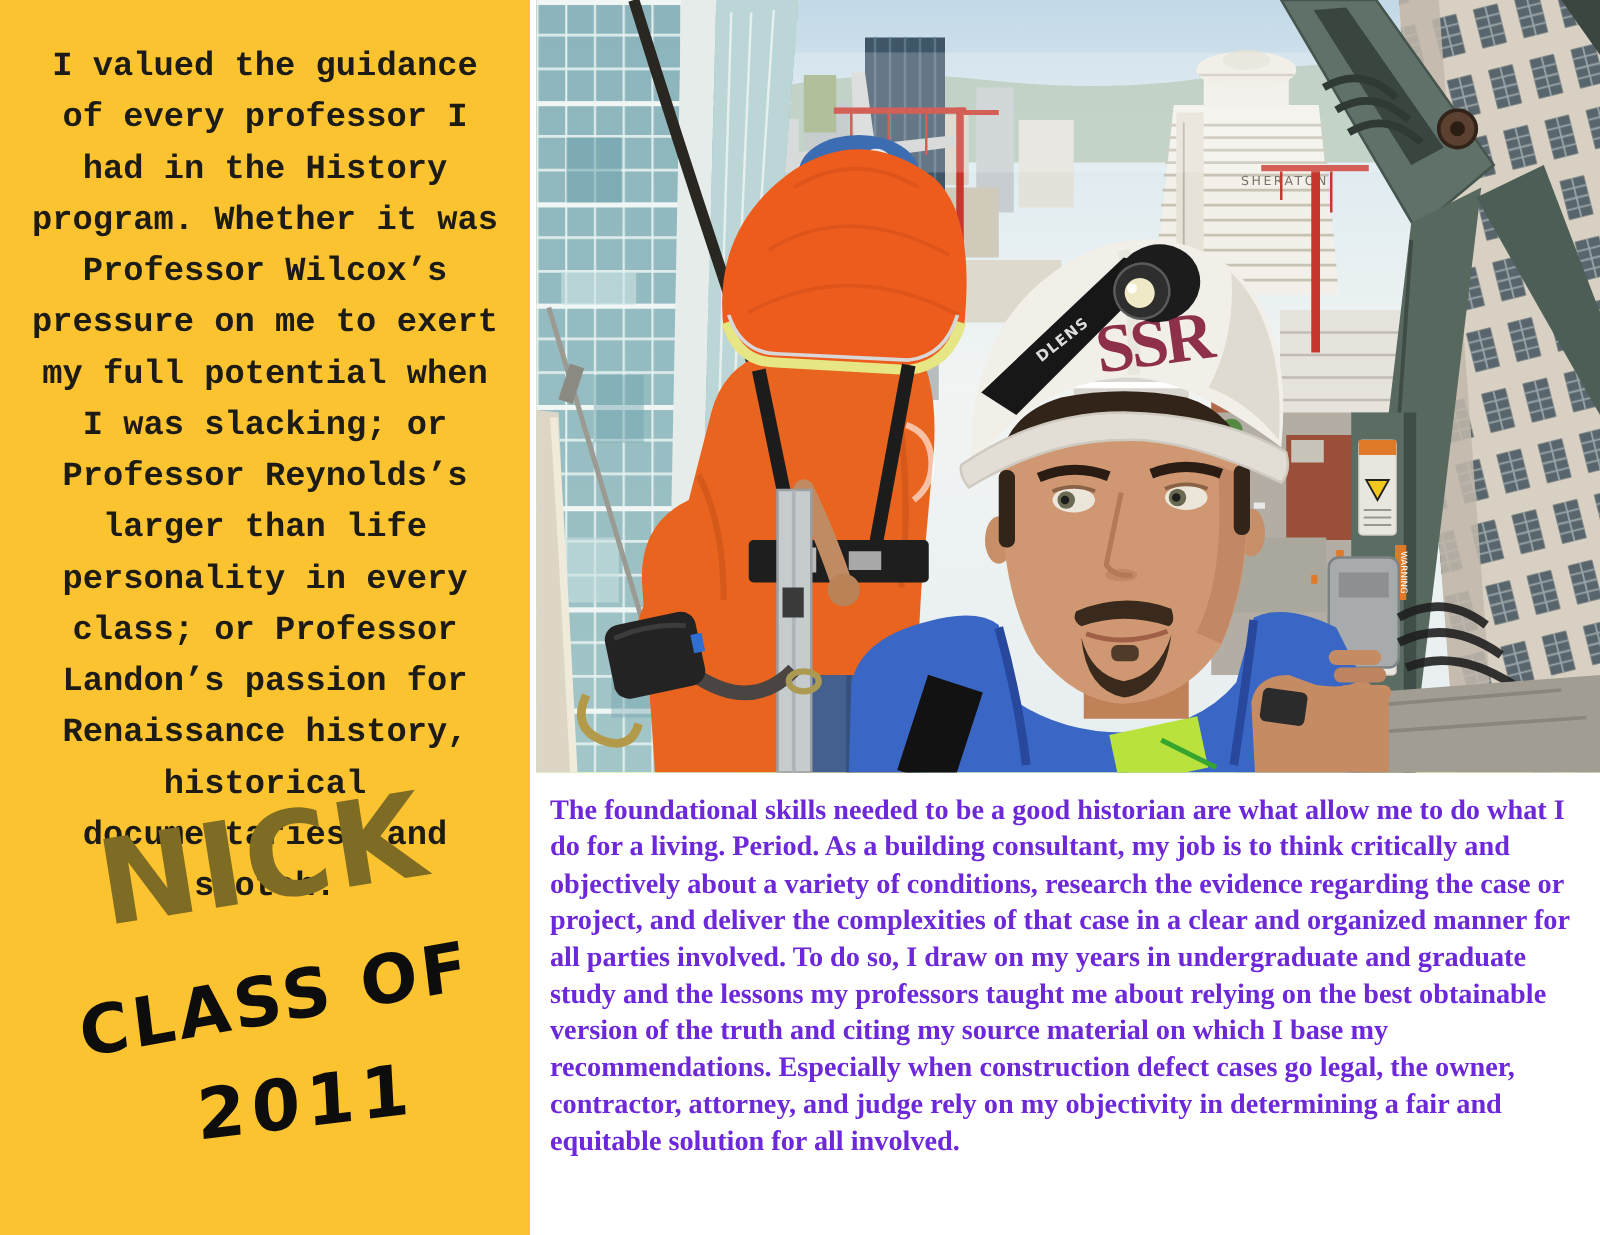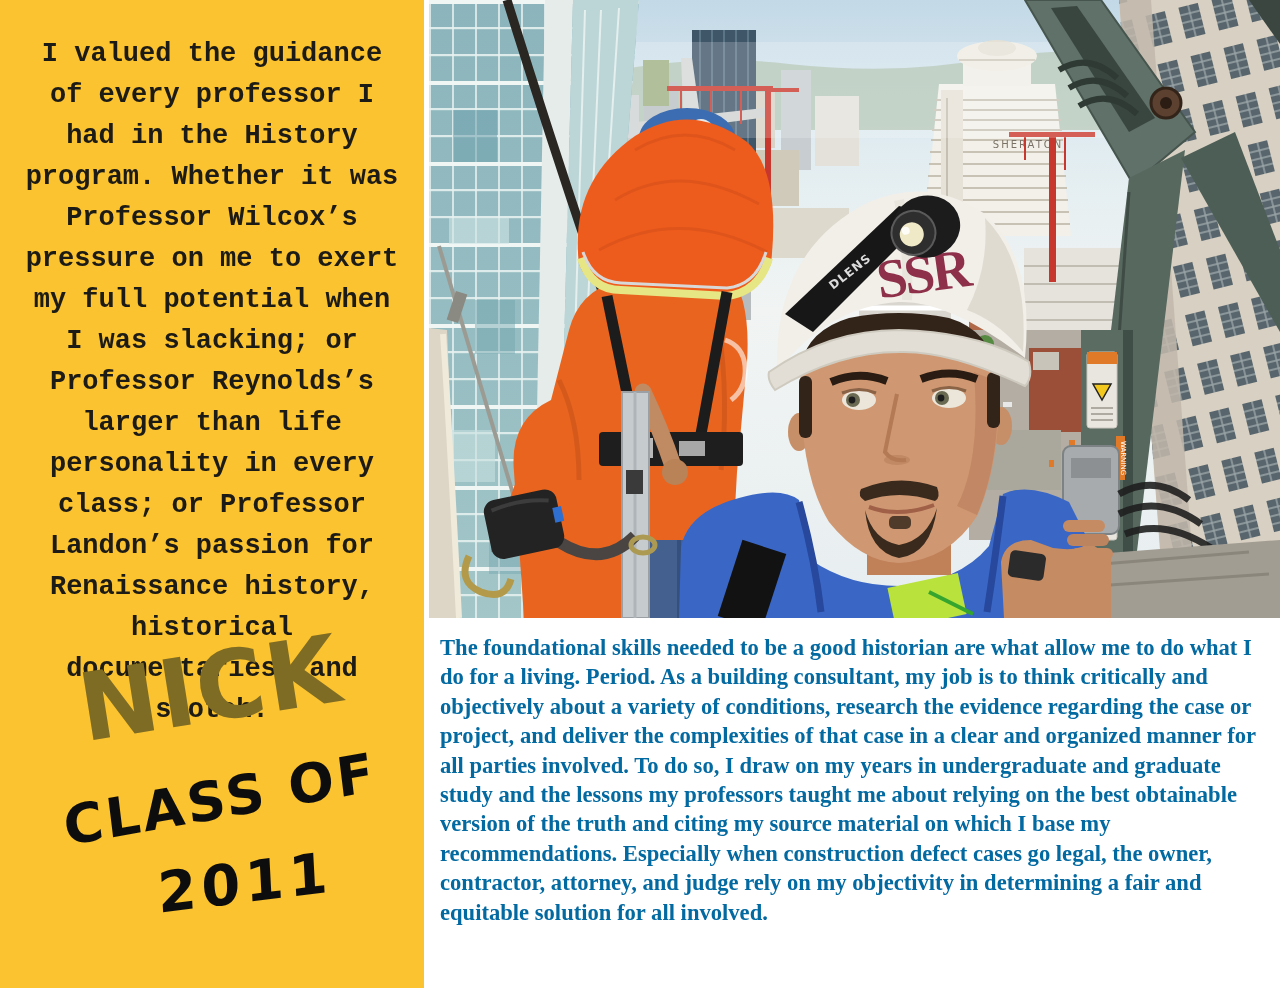--- a/index.html
+++ b/index.html
@@ -21,21 +21,21 @@
         font-family:"DejaVu Sans",sans-serif;font-weight:bold;font-size:56px;
         color:#0d0d0d;transform:rotate(-7deg) skewX(-4deg);letter-spacing:5px;}
 
   
   .photo{position:absolute;left:429px;top:0;width:851px;height:618px;background:#bef264;}
   .photo svg{display:block;width:851px;height:618px;}
 
   
   .para{position:absolute;left:440px;top:633px;width:824px;
         font-family:"Liberation Serif",serif;font-weight:700;
-        font-size:22.6px;line-height:29.4px;color:#0369a1;text-align:left;}
+        font-size:22.6px;line-height:29.4px;color:#6d28d9;text-align:left;}
 </style>
 </head>
 <body>
 
 <div class="canvas">
 
   <div class="yellow-panel">
     <div class="quote">I valued the guidance of every professor I had in the History program. Whether it was Professor Wilcox’s pressure on me to exert my full potential when I was slacking; or Professor Reynolds’s larger than life personality in every class; or Professor Landon’s passion for Renaissance history, historical documentaries, and scotch.</div>
     <div class="nick">NICK</div>
     <div class="classof">CLASS OF</div>

